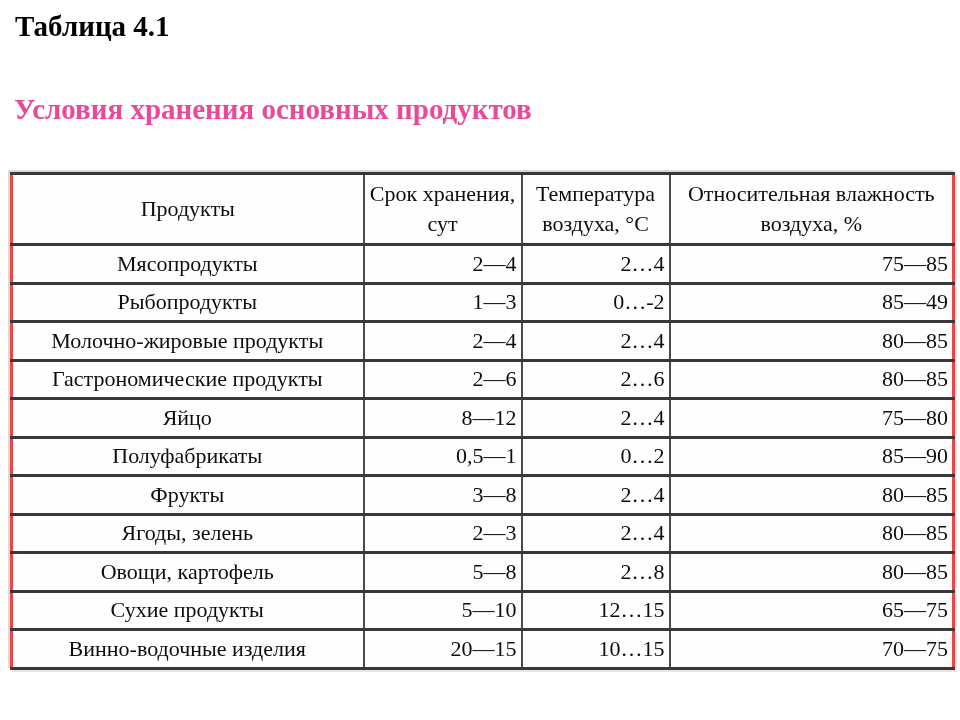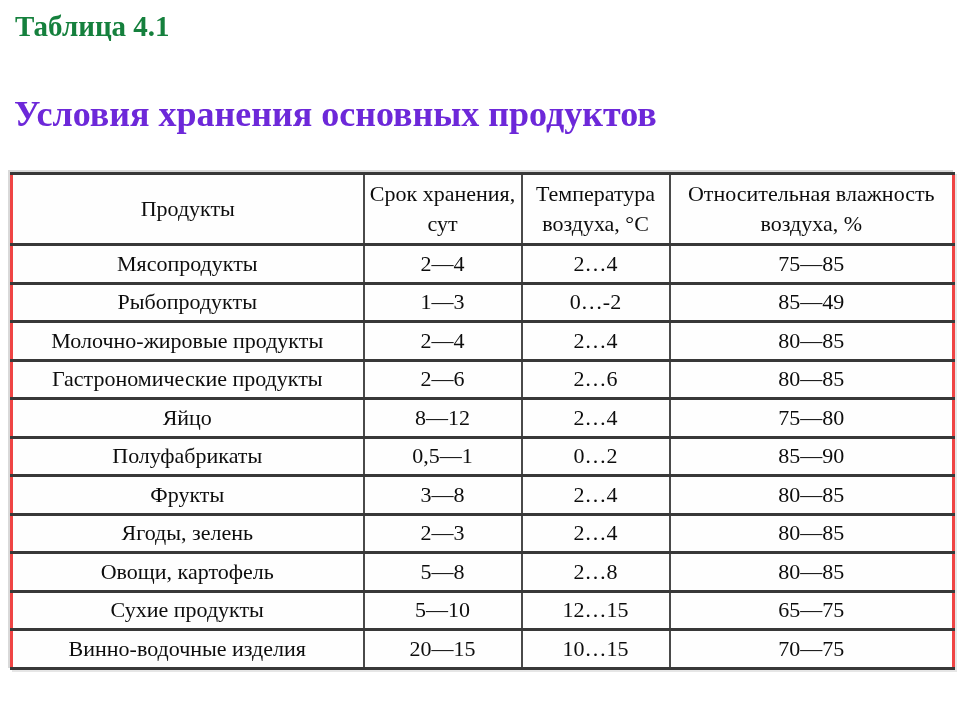--- a/index.html
+++ b/index.html
@@ -14,30 +14,30 @@
     font-family: "Liberation Serif", "DejaVu Serif", serif;
     color: #101010;
     overflow: hidden;
   }
   .doc-label {
     position: absolute;
     left: 15px;
     top: 10px;
     font-size: 29px;
     font-weight: bold;
-    color: #15803d;
+    color: #000000;
     white-space: nowrap;
   }
   .doc-heading {
     position: absolute;
     left: 14px;
     top: 93px;
-    font-size: 36px;
+    font-size: 29px;
     font-weight: bold;
-    color: #6d28d9;
+    color: #ec4899;
     white-space: nowrap;
   }
   table.storage {
     position: absolute;
     left: 10px;
     top: 172px;
     width: 942px;
     border-collapse: collapse;
     table-layout: fixed;
     border: 3px solid #ef4444;
@@ -60,20 +60,21 @@
   }
   table.storage th {
     height: 66px;
     line-height: 1.35;
     white-space: pre-line;
   }
   table.storage td {
     height: 33.5px;
     line-height: 1.1;
     white-space: nowrap;
+    text-align: right;
   }
   table.storage td.col-products {
     text-align: center;
     padding-left: 3px;
   }
 </style>
 </head>
 <body>
 
 <div class="doc-label">Таблица 4.1</div>

